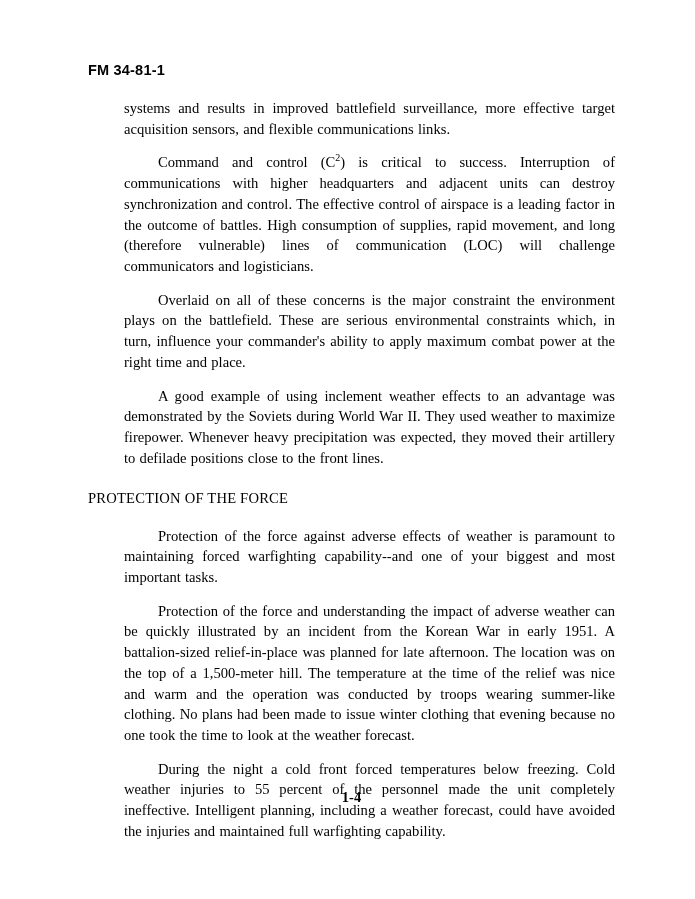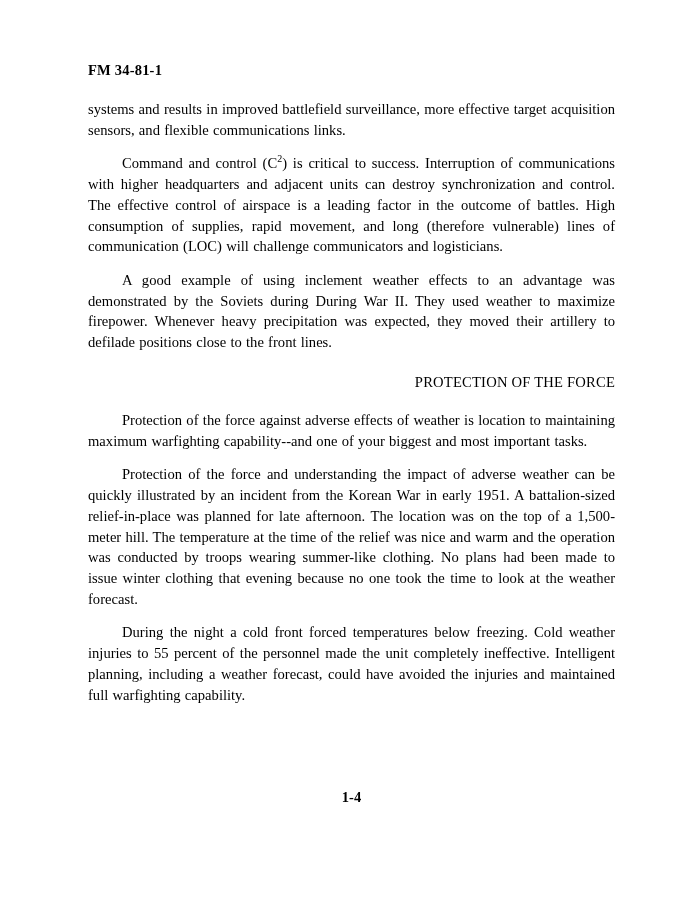--- a/index.html
+++ b/index.html
@@ -14,46 +14,47 @@
     color: #000000;
   }
   .page {
     position: relative;
     width: 695px;
     height: 899px;
     box-sizing: border-box;
     padding: 62px 80px 0 88px;
   }
   .header-id {
-    font-family: Liberation Serif, serif;
+    font-family: Liberation Sans, sans-serif;
     font-weight: bold;
     font-size: 14.5px;
     letter-spacing: 0.2px;
     margin: 0 0 20px 0;
   }
   .body-text {
     font-size: 14.6px;
     line-height: 1.42;
     text-align: justify;
     text-justify: inter-word;
     margin: 0;
     word-spacing: 0.6px;
   }
   .para {
     margin-bottom: 13px;
+    margin-left: 36px;
   }
   .para.indent {
     text-indent: 34px;
     font-family: Liberation Serif, serif;
   }
   .para.noindent {
     text-indent: 0;
   }
   .section-heading {
-    text-align: right;
+    text-align: left;
     font-size: 14.6px;
     margin: 21px 0 19px 0;
     letter-spacing: 0.2px;
   }
   .sup {
     font-size: 10px;
     vertical-align: super;
     line-height: 0;
   }
   .page-number {
@@ -70,27 +71,28 @@
 <body>
 
 <div class="page">
 
   <div class="header-id">FM 34-81-1</div>
 
   <p class="body-text para noindent">systems and results in improved battlefield surveillance, more effective target acquisition sensors, and flexible communications links.</p>
 
   <p class="body-text para indent"><span>Command and control (C</span><span class="sup">2</span><span>) is critical to success. Interruption of communications with higher headquarters and adjacent units can destroy synchronization and control.  The effective control of airspace is a leading factor in the outcome of battles. High consumption of supplies, rapid movement, and long (therefore vulnerable) lines of communication (LOC) will challenge communicators and  logisticians.</span></p>
 
+  <p class="body-text para indent">Overlaid on all of these concerns is the major constraint the environment plays on the battlefield. These are serious environmental constraints which, in turn, influence your commander's ability to apply maximum combat power at the right time and place.</p>
 
-  <p class="body-text para indent">A good example of using inclement weather effects to an advantage was demonstrated by the Soviets during During War II. They used weather to maximize firepower.  Whenever heavy precipitation was expected, they moved their artillery to defilade positions close to the front lines.</p>
+  <p class="body-text para indent">A good example of using inclement weather effects to an advantage was demonstrated by the Soviets during World War II. They used weather to maximize firepower.  Whenever heavy precipitation was expected, they moved their artillery to defilade positions close to the front lines.</p>
 
 
   <div class="section-heading">PROTECTION OF THE FORCE</div>
 
-  <p class="body-text para indent">Protection of the force against adverse effects of weather is location to maintaining maximum warfighting capability--and one of your biggest and most important  tasks.</p>
+  <p class="body-text para indent">Protection of the force against adverse effects of weather is paramount to maintaining forced warfighting capability--and one of your biggest and most important  tasks.</p>
 
   <p class="body-text para indent">Protection of the force and understanding the impact of adverse weather can be quickly illustrated by an incident from the Korean War in early 1951. A battalion-sized relief-in-place was planned for late afternoon. The location was on the top of a 1,500-meter hill. The temperature at the time of the relief was nice and warm and the operation was conducted by troops wearing summer-like clothing. No plans had been made to issue winter clothing that evening because no one took the time to look at the weather forecast.</p>
 
   <p class="body-text para indent">During the night a cold front forced temperatures below freezing. Cold weather injuries to 55 percent of the personnel made the unit completely ineffective. Intelligent planning, including a weather forecast, could have avoided the injuries and maintained full warfighting capability.</p>
 
   <div class="page-number">1-4</div>
 
 </div>
 
 </body></html>

